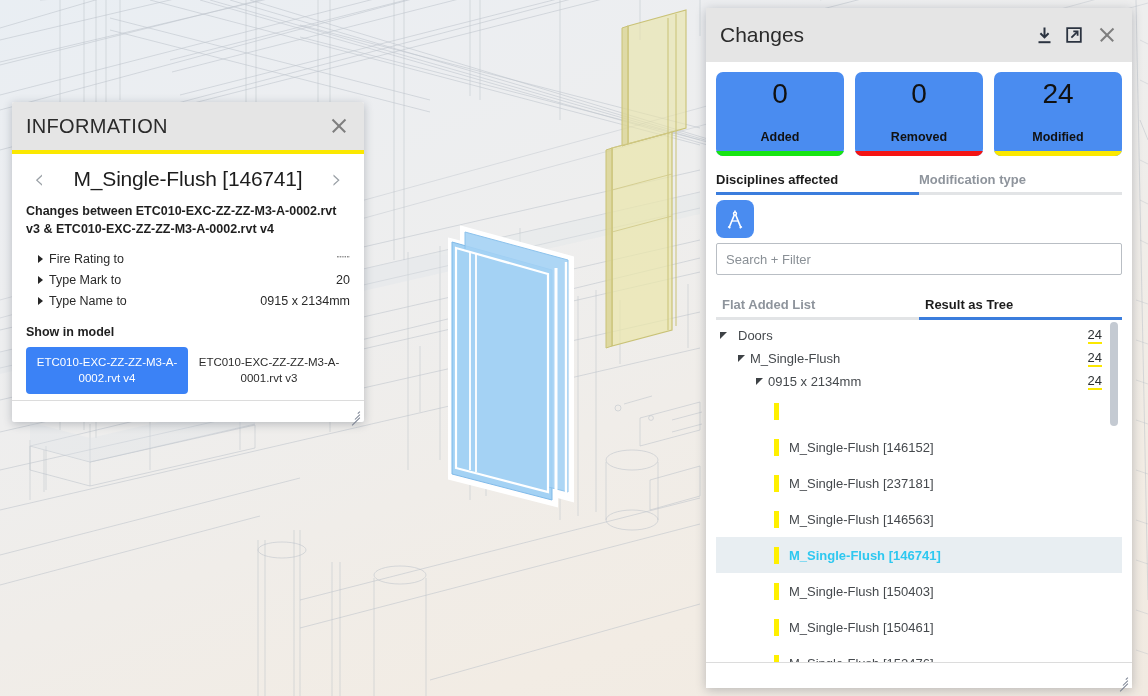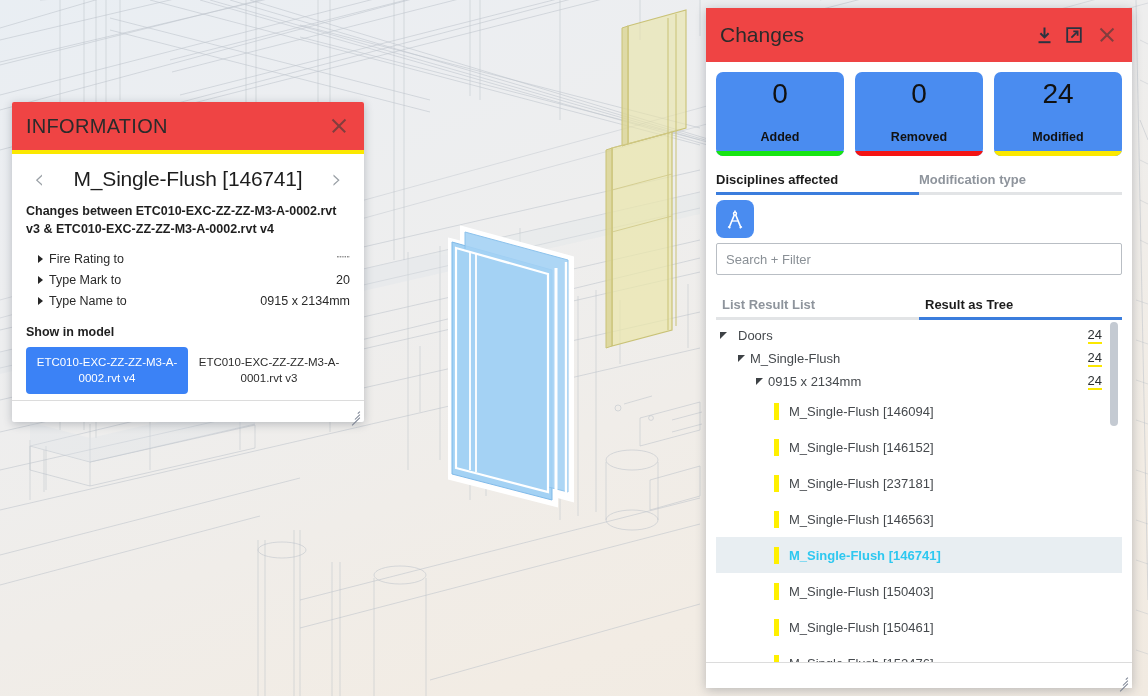--- a/index.html
+++ b/index.html
@@ -23,21 +23,21 @@
   }
   #viewport .wire { position: absolute; inset: 0; }
 
   
   .panel {
     position: absolute;
     background: #ffffff;
     box-shadow: 0 2px 10px rgba(40,50,70,.28);
   }
   .panel-title {
-    background: #ef4444;
+    background: #e5e5e5;
     display: flex; align-items: center;
     padding: 0 14px;
   }
 
   
   #info-panel {
     left: 12px; top: 102px;
     width: 352px; height: 320px;
     border-radius: 2px;
     display: flex; flex-direction: column;
@@ -478,21 +478,21 @@
             <path d="M9.1 14 L14.9 14" stroke="#fff" stroke-width="1.3" fill="none"></path>
             <path d="M5.1 19.6 L7.3 21" stroke="#fff" stroke-width="1.5" fill="none"></path>
             <path d="M16.7 21 L18.9 19.6" stroke="#fff" stroke-width="1.5" fill="none"></path>
           </svg>
         </div>
       </div>
 
     <input id="search-box" type="text" placeholder="Search + Filter" style="">
 
     <div class="tabbar" id="result-tabbar">
-        <div class="tab unsel"><span>List Result List</span><span class="ul"></span></div>
+        <div class="tab unsel"><span>Flat Added List</span><span class="ul"></span></div>
         <div class="tab sel"><span>Result as Tree</span><span class="ul"></span></div>
       </div>
 
     <div id="tree-wrap">
       <div id="tree">
           <div class="tnode grp" style="padding-left: 4px; gap: 6px;">
             <span class="caret"></span>
             <span class="lbl">Doors</span>
             <span class="cnt">24</span>
           </div>
@@ -501,21 +501,20 @@
             <span class="lbl">M_Single-Flush</span>
             <span class="cnt">24</span>
           </div>
           <div class="tnode grp" style="padding-left: 40px;">
             <span class="caret"></span>
             <span class="lbl">0915 x 2134mm</span>
             <span class="cnt">24</span>
           </div>
           <div class="tnode leaf" style="padding-left: 58px;">
             <span class="bar" style="background: rgb(255, 240, 0);"></span>
-            <span class="lbl">M_Single-Flush [146094]</span>
           </div>
           <div class="tnode leaf" style="padding-left: 58px;">
             <span class="bar" style="background: rgb(255, 240, 0);"></span>
             <span class="lbl">M_Single-Flush [146152]</span>
           </div>
           <div class="tnode leaf" style="padding-left: 58px;">
             <span class="bar" style="background: rgb(255, 240, 0);"></span>
             <span class="lbl">M_Single-Flush [237181]</span>
           </div>
           <div class="tnode leaf" style="padding-left: 58px;">

